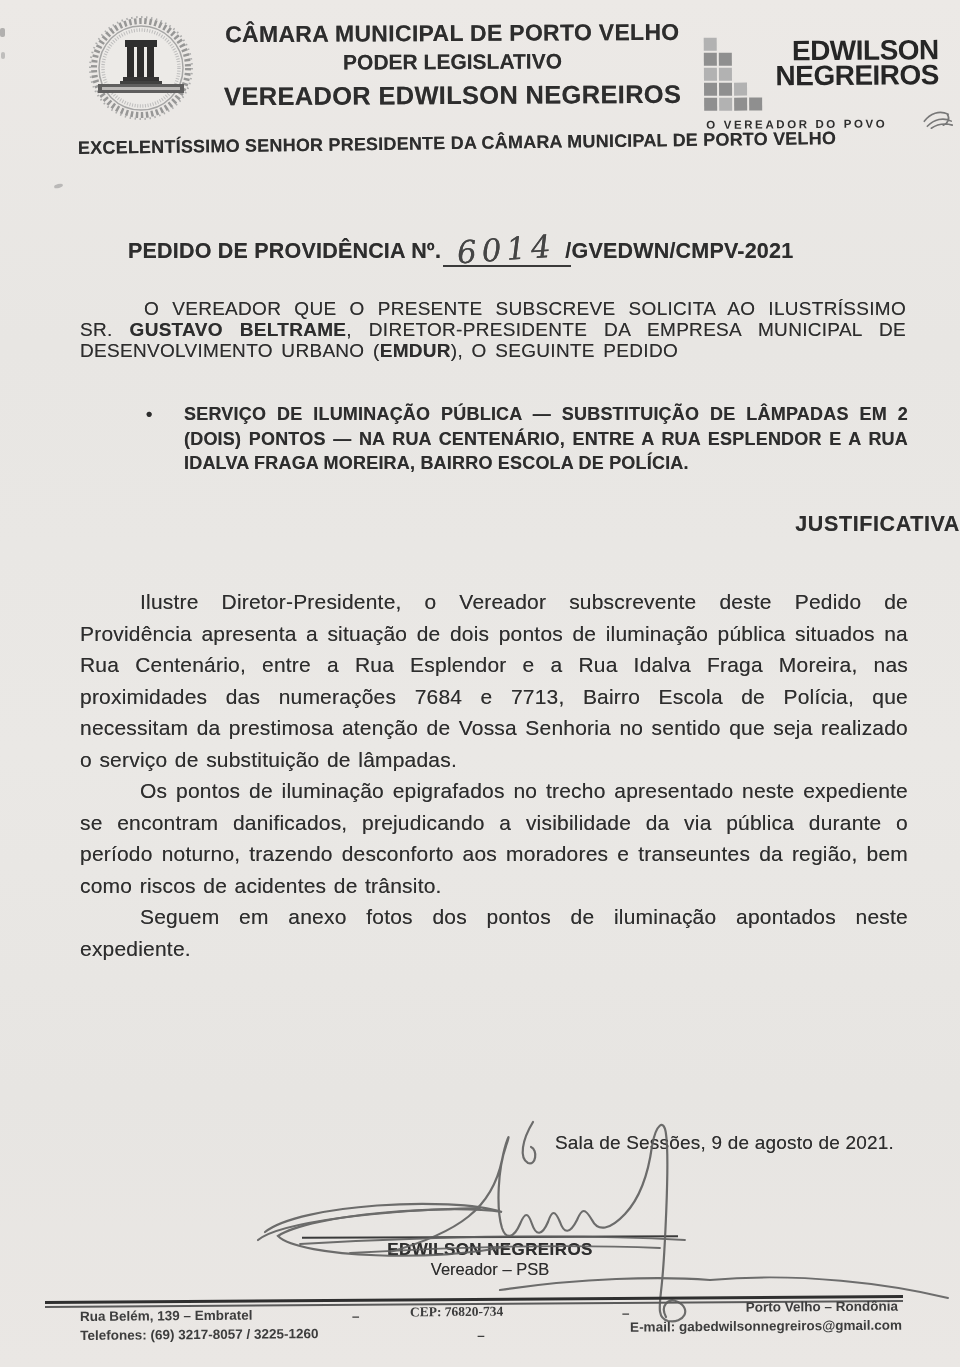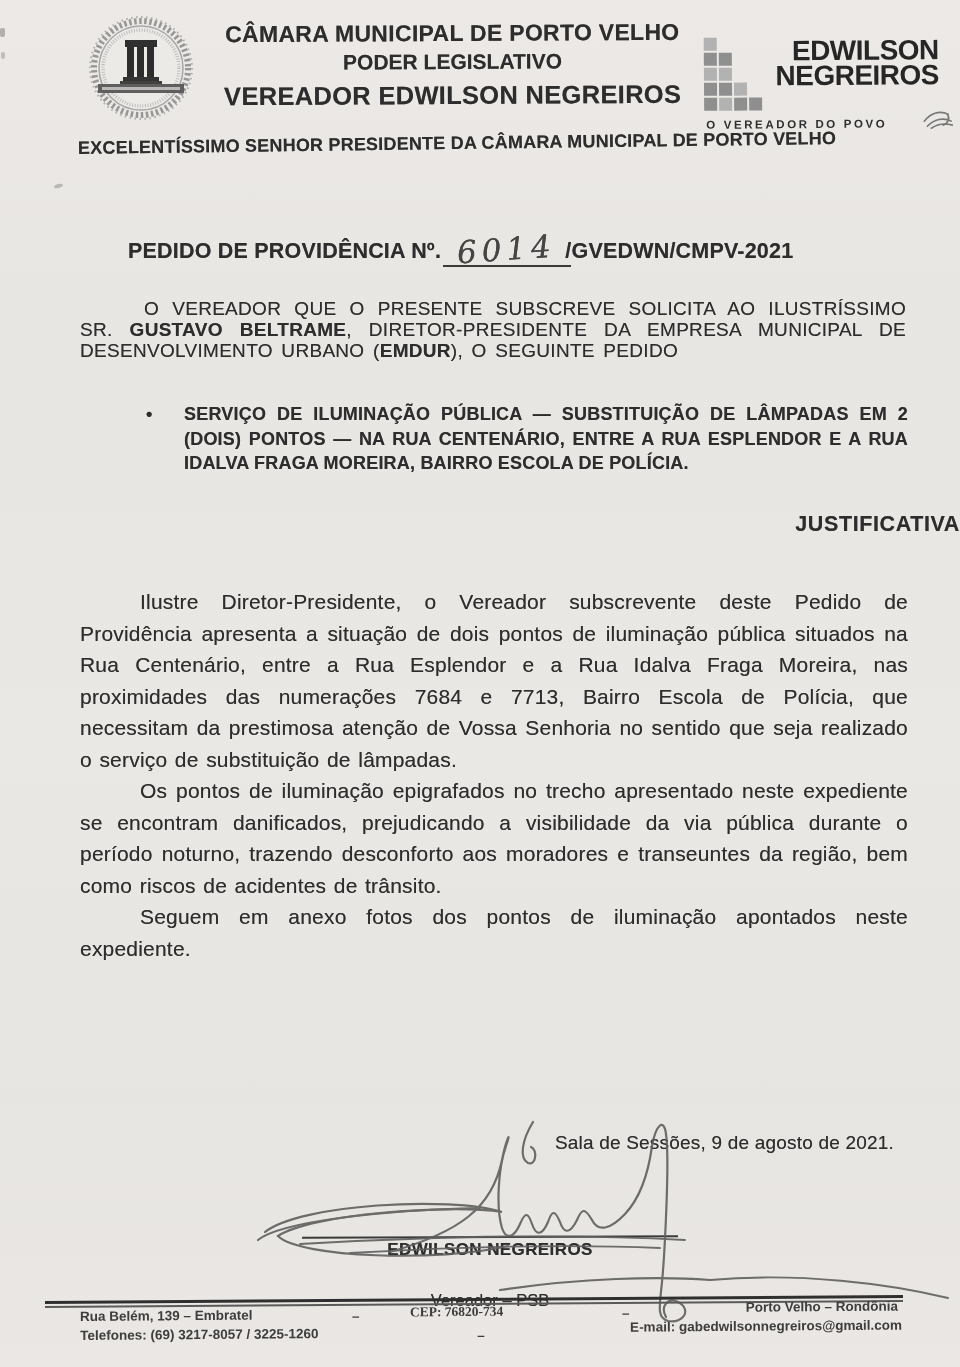--- a/index.html
+++ b/index.html
@@ -64,21 +64,21 @@
     font-size:21.5px;font-weight:bold;letter-spacing:.6px;}
   .bodytext{position:absolute;left:80px;top:586px;width:828px;
     font-size:21px;line-height:31.5px;text-align:justify;letter-spacing:.2px;word-spacing:1.5px;}
   .bodytext p{margin:0;text-indent:60px;}
 
   
   .date-line{position:absolute;right:66px;top:1121px;font-size:19px;letter-spacing:.2px;margin-top:11px;}
   .sig-line{position:absolute;left:302px;top:1236px;width:376px;border-top:2.5px solid #3a3a3a;transform:rotate(-.2deg);}
   .signer-name{position:absolute;left:302px;top:1240px;width:376px;text-align:center;
     font-size:17px;font-weight:bold;letter-spacing:.4px;}
-  .signer-role{position:absolute;left:302px;top:1260px;width:376px;text-align:center;font-size:16.5px;margin-top:31px;}
+  .signer-role{position:absolute;left:302px;top:1260px;width:376px;text-align:center;font-size:16.5px;}
 
   
   .footer-rule{position:absolute;left:45px;top:1298px;width:858px;transform:rotate(-.4deg);}
   .footer-rule .r1{border-top:3px solid #2f2f2f;}
   .footer-rule .r2{margin-top:2px;border-top:2px solid #5a5a5a;}
   .footer{position:absolute;left:0;top:0;width:960px;height:1367px;pointer-events:none;
     font-size:13.5px;font-weight:bold;color:#3d3d3d;transform:rotate(-.45deg);transform-origin:80px 1320px;}
   .footer span{position:absolute;white-space:nowrap;}
   .f-address{left:80px;top:1309px;}
   .f-sep1{left:352px;top:1311px;}

